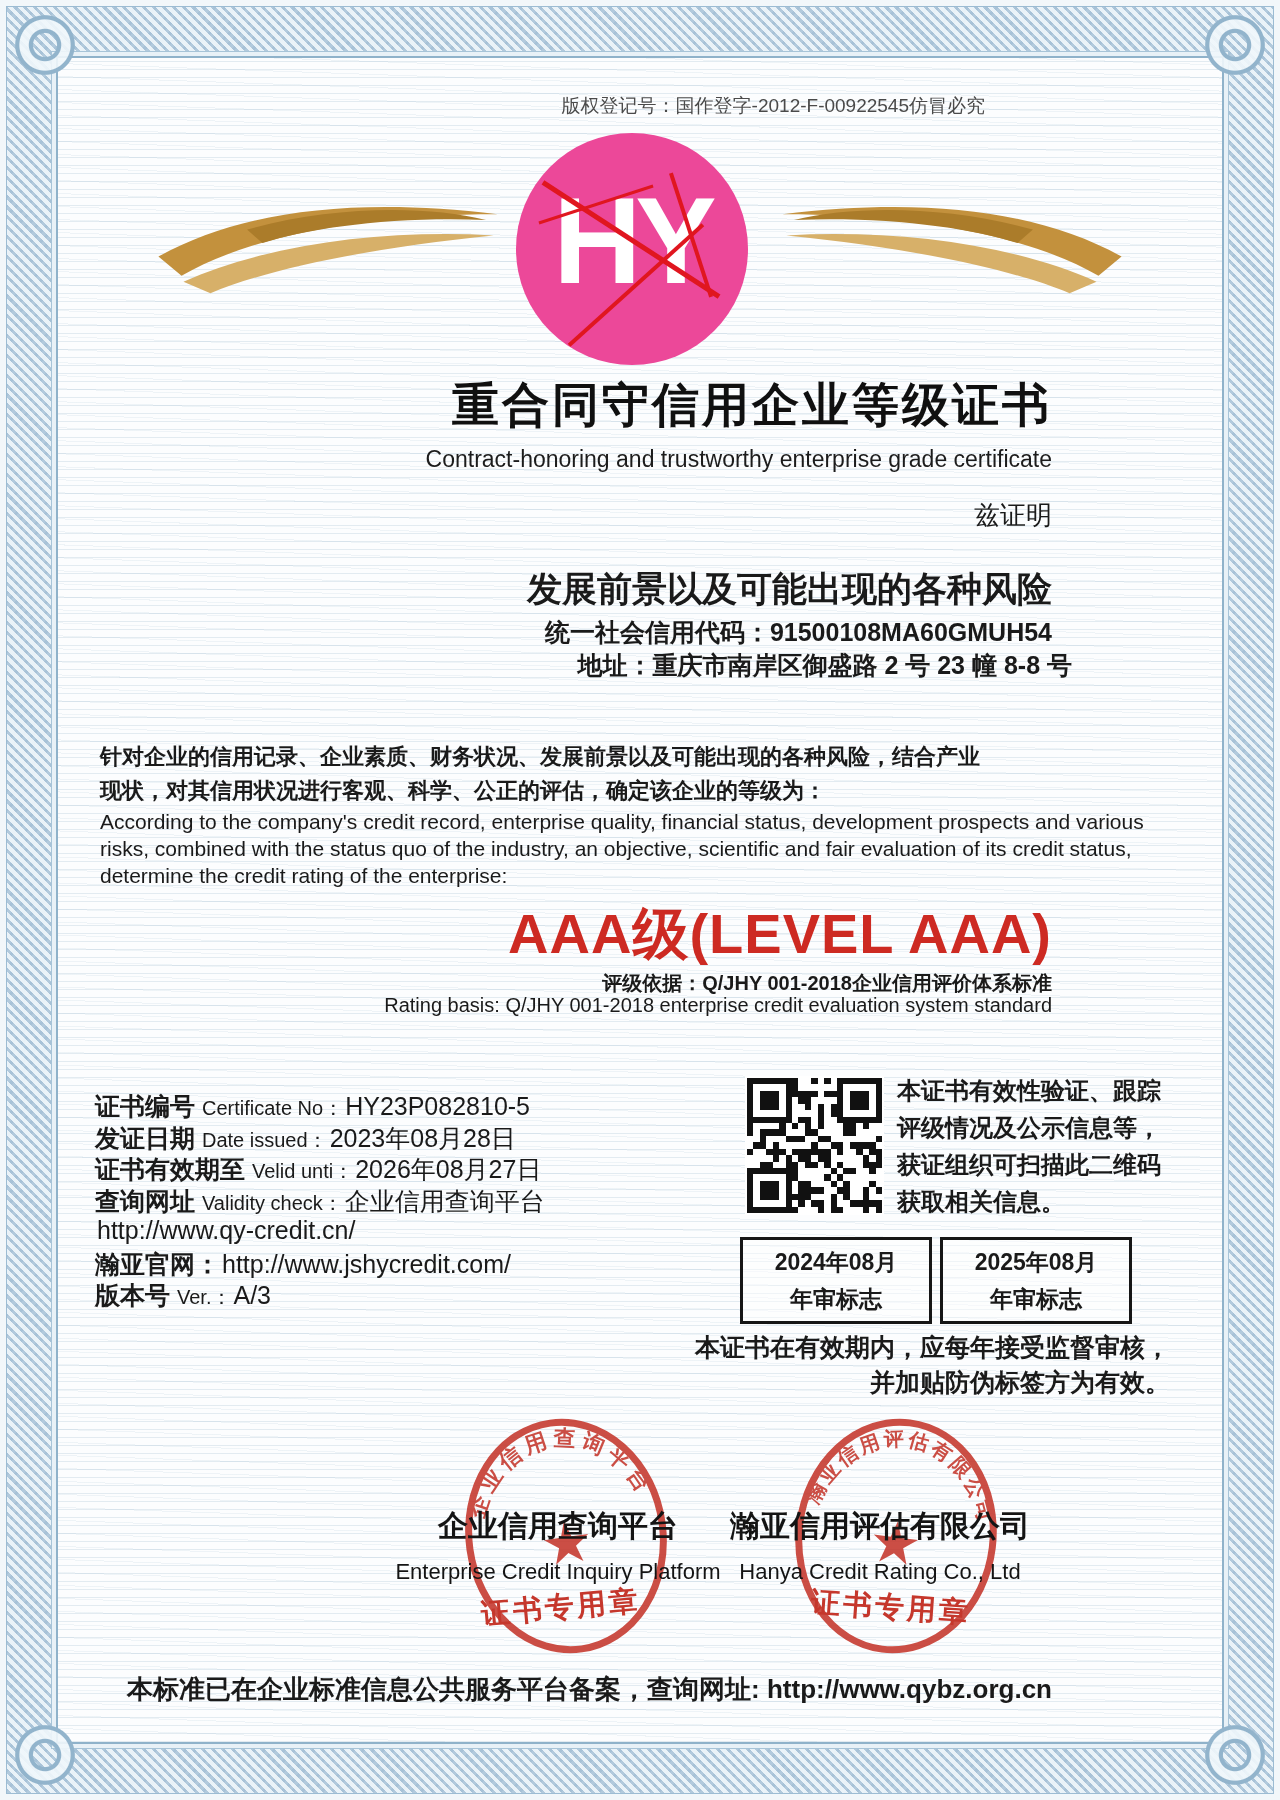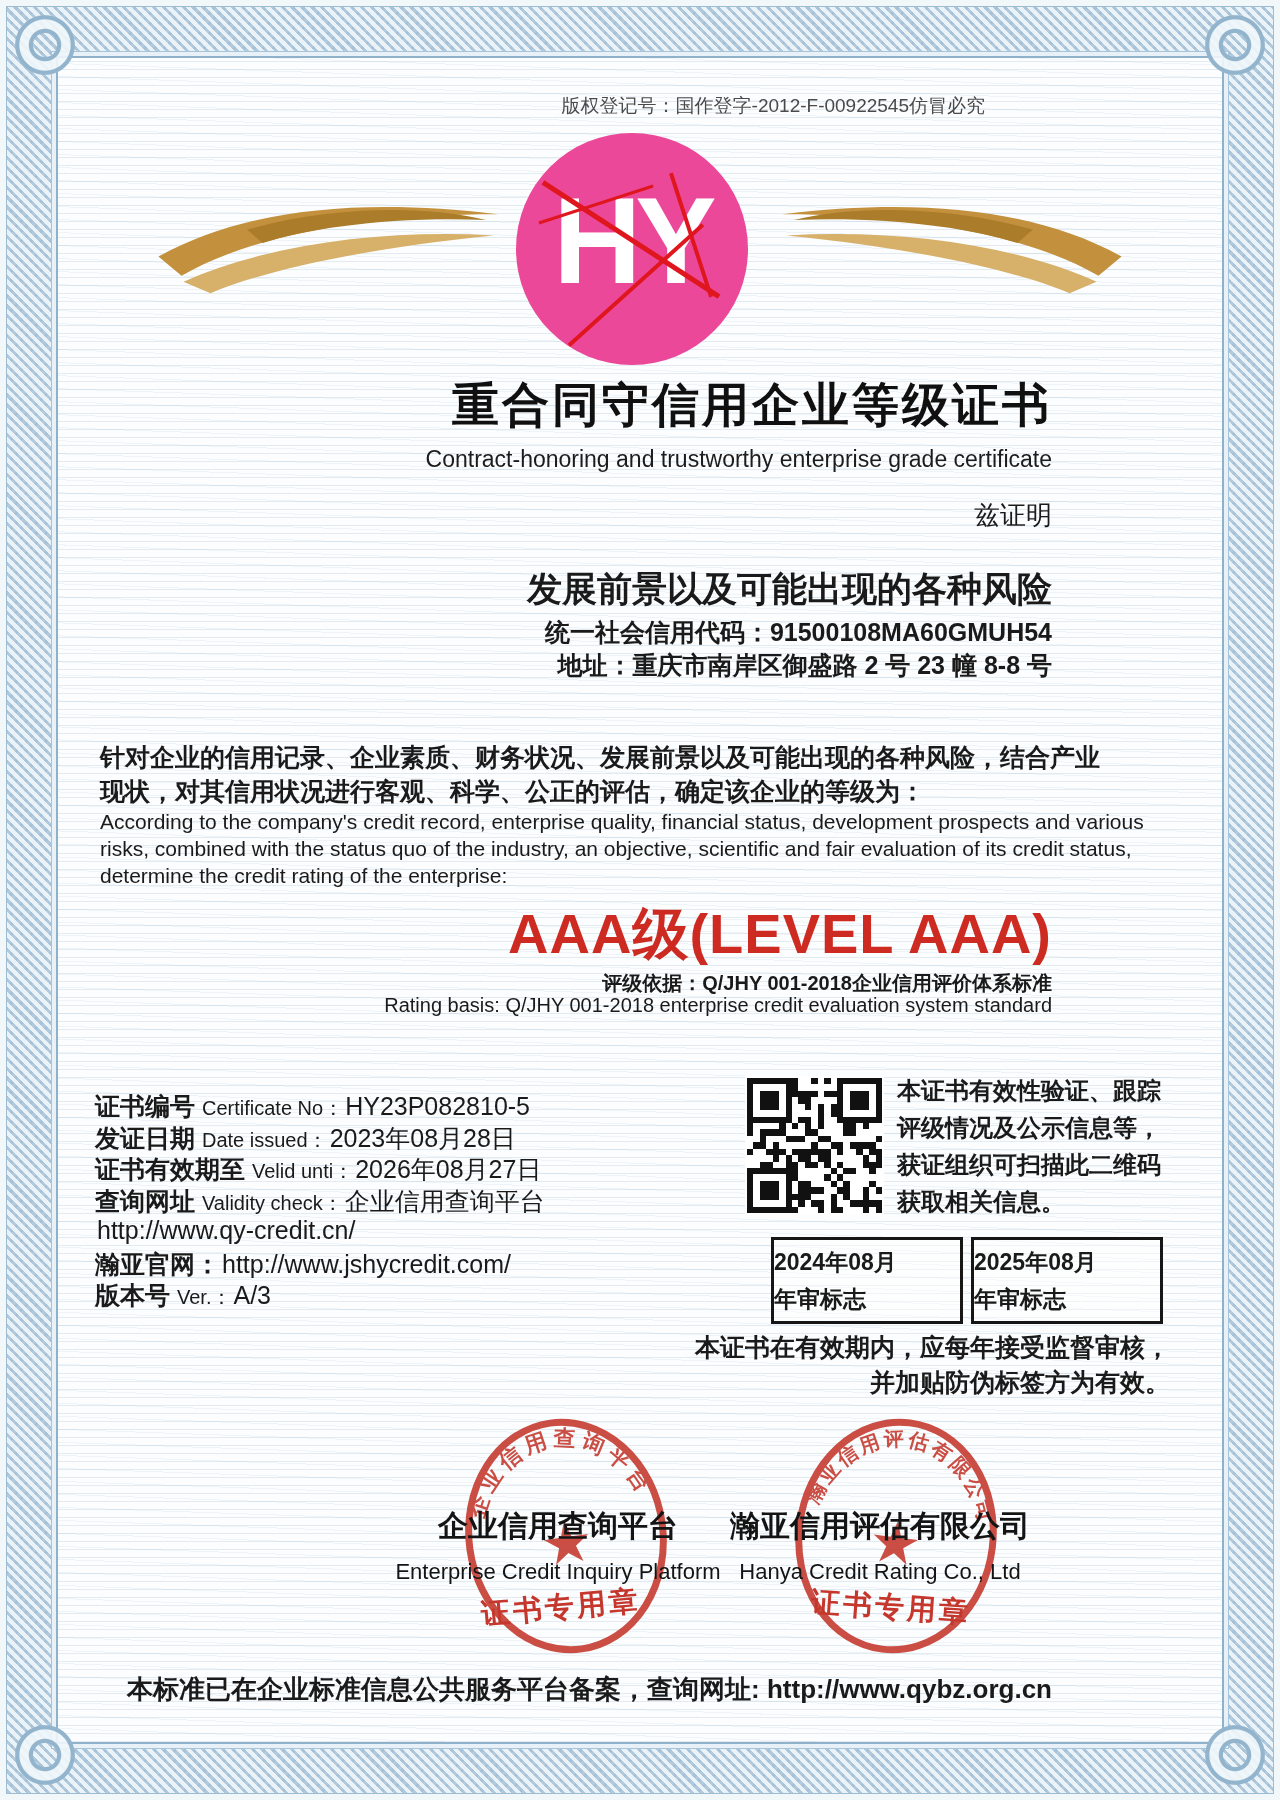--- a/index.html
+++ b/index.html
@@ -63,42 +63,42 @@
   .crack2{width:180px;height:4px;left:30px;top:150px;transform:rotate(-42deg);}
   .crack3{width:130px;height:4px;left:110px;top:100px;transform:rotate(72deg);}
   .crack4{width:120px;height:3px;left:20px;top:70px;transform:rotate(-18deg);}
 
   .title-cn{top:374px;font-size:47px;font-weight:bold;letter-spacing:3px;color:#101010;}
   .title-en{top:446px;font-size:23px;color:#1c1c1c;}
   .certify-cn{top:498px;font-size:26px;}
   .certify-en{top:532px;font-size:24px;}
   .company{top:566px;font-size:35px;font-weight:bold;}
   .credit-code{top:616px;font-size:25px;font-weight:600;}
-  .address{top:649px;font-size:25px;font-weight:600;}
-
-  .para-cn{left:100px;top:740px;width:1090px;font-size:25px;line-height:34px;font-weight:600;}
+  .address{top:649px;font-size:25px;font-weight:600;padding-left:20px;}
+
+  .para-cn{left:100px;top:740px;width:1090px;font-size:22px;line-height:34px;font-weight:600;}
   .para-en{left:100px;top:808px;width:1090px;font-size:21px;line-height:27px;}
 
   .grade{top:897px;font-size:56px;font-weight:bold;color:#cd2a22;letter-spacing:1px;}
   .basis-cn{top:970px;font-size:20px;font-weight:600;}
   .basis-en{top:994px;font-size:20px;}
 
   .details{left:95px;top:1090px;width:600px;}
   .dline{display:flex;align-items:baseline;height:31.5px;white-space:nowrap;}
   .dcn{font-size:25px;font-weight:600;}
   .den{font-size:20px;margin-left:7px;}
   .dval{font-size:25px;margin-left:2px;}
 
   .qr{position:absolute;left:745px;top:1076px;width:139px;height:139px;background:#fff;padding:2px;box-sizing:border-box;}
   .qr-note{position:absolute;left:897px;top:1072px;width:305px;font-size:24px;line-height:37px;font-weight:600;}
 
   .review-box{
     position:absolute;top:1237px;width:186px;height:74px;
     border:3px solid #161616;background:rgba(255,255,255,.45);
-    padding-top:7px;margin-left:31px;
+    text-align:center;padding-top:7px;
   }
   .box1{left:740px;} .box2{left:940px;}
   .review-box .r1{font-size:23px;font-weight:600;}
   .review-box .r2{font-size:23px;font-weight:600;margin-top:6px;}
 
   .sup-note{left:560px;top:1330px;width:610px;text-align:right;font-size:25px;line-height:35px;font-weight:600;}
 
   .seal{position:absolute;top:1415px;width:208px;height:242px;opacity:.88;}
   .seal-left{left:462px;transform:rotate(-8deg);}
   .seal-right{left:792px;transform:rotate(7deg);}

